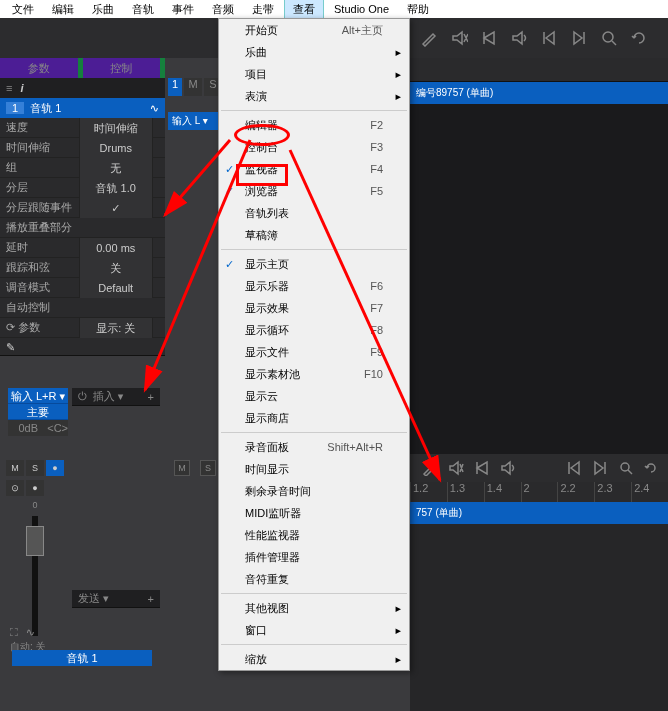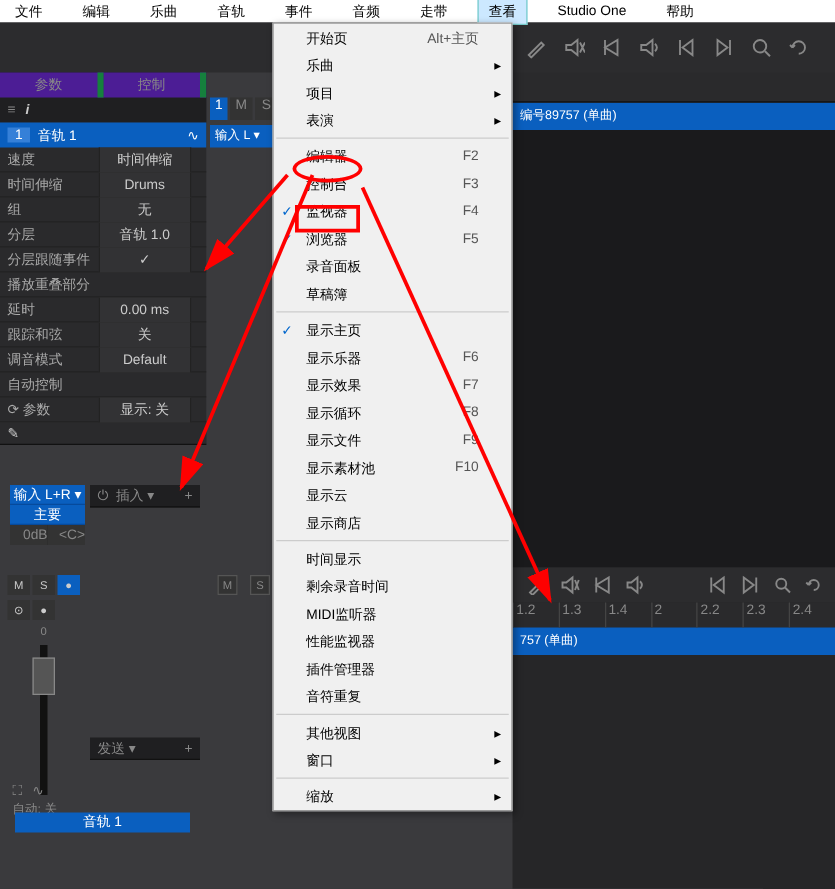--- a/index.html
+++ b/index.html
@@ -1,17 +1,17 @@
 <!DOCTYPE html>
 <html><head>
 <meta charset="utf-8">
 <style>
 *{margin:0;padding:0;box-sizing:border-box;font-family:"Microsoft YaHei",sans-serif;font-size:11px;-webkit-user-select:none;user-select:none}
 body{background:#3a3a3d;color:#ccc;width:668px;height:711px;overflow:hidden;position:relative}
-.menubar{background:#fff;color:#000;display:flex;height:18px;align-items:center;padding:0 4px;gap:16px}
+.menubar{background:#fff;color:#000;display:flex;height:18px;align-items:center;padding:0 4px;gap:2px}
 .menubar span{padding:2px 8px}
 .menubar .active{background:#cce8ff;border:1px solid #7cc}
 .toolbar-top{height:40px;background:#2c2c2e;display:flex;align-items:center;justify-content:flex-end;padding-right:20px;gap:12px}
 .toolbar-top svg{width:18px;height:18px;fill:none;stroke:#888;stroke-width:1.5}
 .panel-tabs{display:flex;background:#1a1a1c;height:20px}
 .panel-tabs span{flex:1;text-align:center;line-height:20px;background:#4c1d95;color:#888;border-right:5px solid #15803d}
 .left-col{width:165px;float:left;background:#2a2a2c}
 .track-header{background:#0a5fbf;color:#fff;height:20px;display:flex;align-items:center;padding:0 6px;gap:6px}
 .track-header .num{background:#3580d8;padding:0 6px}
 .prop-row{display:flex;height:20px;align-items:center;border-bottom:1px solid #222}
@@ -216,21 +216,21 @@
   <span style="color:#888">∿</span>
 </div>
 <div style="position:absolute;left:10px;top:640px;color:#888;font-size:10px">自动: 关</div>
 
 <div style="position:absolute;left:168px;top:78px;width:60px">
   <div style="display:flex;height:18px;gap:2px">
     <div style="width:14px;background:#0a5fbf;text-align:center;color:#fff">1</div>
     <div style="width:18px;background:#333;text-align:center;color:#888">M</div>
     <div style="width:18px;background:#333;text-align:center;color:#888">S</div>
   </div>
-  <div style="height:18px;background:#0a5fbf;color:#fff;padding-left:4px;line-height:18px;margin-top:4px;font-size:10px">输入 L ▾</div>
+  <div style="height:18px;background:#0a5fbf;color:#fff;padding-left:4px;line-height:18px;margin-top:16px;font-size:10px">输入 L ▾</div>
 </div>
 
 <div class="icon-row">
   <div>M</div>
   <div>S</div>
 </div>
 
 <div class="locked">未选择和弦</div>
 
 <div class="timeline-area">
@@ -310,21 +310,21 @@
       <span class="check">✓</span>
       <span>监视器</span>
       <span class="shortcut">F4</span>
     </div>
     <div class="item">
       <span class="check">✓</span>
       <span>浏览器</span>
       <span class="shortcut">F5</span>
     </div>
     <div class="item">
-      <span>录音面板</span>
+      <span>音轨列表</span>
     </div>
     <div class="item">
       <span>草稿簿</span>
     </div>
     <div class="sep"></div>
     <div class="item">
       <span class="check">✓</span>
       <span>显示主页</span>
     </div>
     <div class="item">
@@ -347,20 +347,24 @@
       <span>显示素材池</span>
       <span class="shortcut">F10</span>
     </div>
     <div class="item">
       <span>显示云</span>
     </div>
     <div class="item">
       <span>显示商店</span>
     </div>
     <div class="sep"></div>
+    <div class="item">
+      <span>录音面板</span>
+      <span class="shortcut">Shift+Alt+R</span>
+    </div>
     <div class="item">
       <span>时间显示</span>
     </div>
     <div class="item">
       <span>剩余录音时间</span>
     </div>
     <div class="item">
       <span>MIDI监听器</span>
     </div>
     <div class="item">

